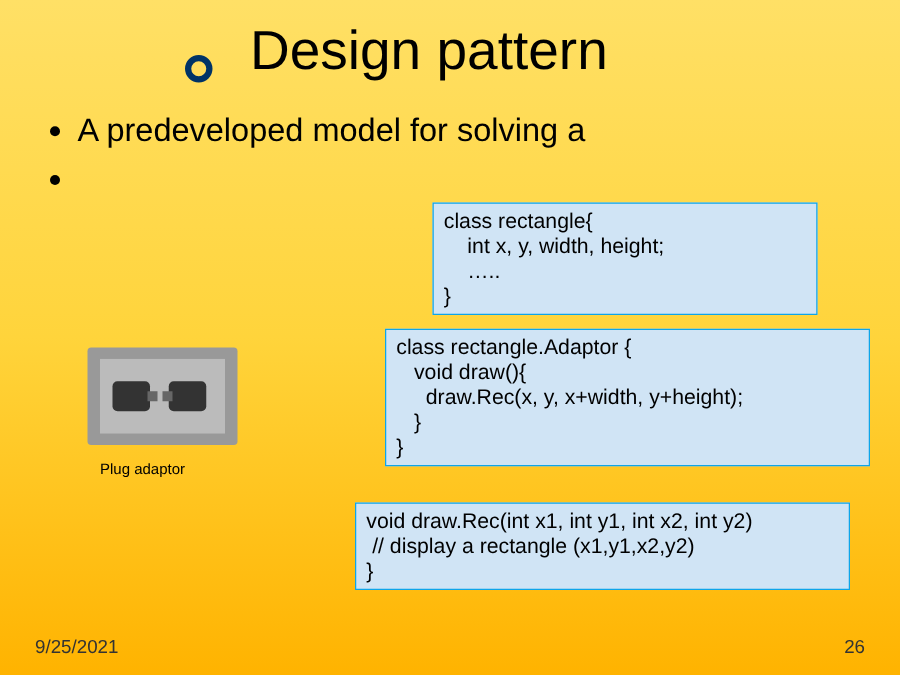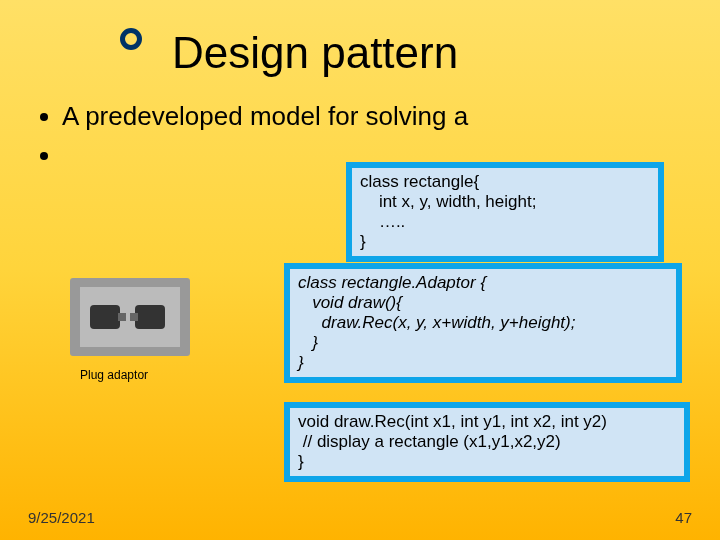--- a/index.html
+++ b/index.html
@@ -7,23 +7,24 @@
     padding: 0;
     width: 720px;
     height: 540px;
     background: linear-gradient(to bottom, #ffe066 0%, #ffd43b 50%, #ffb300 100%);
     font-family: Arial, sans-serif;
     position: relative;
     overflow: hidden;
   }
   .title-row {
     display: flex;
-    align-items: flex-start;
-    padding-top: 28px;
+    align-items: flex-end;
+    padding-top: 16px;
     padding-left: 120px;
+    margin-left: 28px;
   }
   .bullet-icon {
     width: 22px;
     height: 22px;
     border: 5px solid #003366;
     border-radius: 50%;
     margin-right: 30px;
     box-sizing: border-box;
   }
   .title {
@@ -46,30 +47,30 @@
     height: 8px;
     background: #000;
     border-radius: 50%;
     margin-top: 13px;
     margin-right: 14px;
     flex-shrink: 0;
   }
   .model-bold { font-weight: normal; }
   .code-box {
     background: #d0e4f5;
-    border: 6px solid #0ea5e9;
+    border: 1px solid #0ea5e9;
     padding: 4px 8px;
     font-size: 17px;
     font-family: Arial, sans-serif;
     color: #000;
     white-space: pre;
     position: absolute;
   }
   .box1 { left: 346px; top: 162px; width: 290px; }
-  .box2 { left: 284px; top: 263px; width: 370px; font-style: italic; }
+  .box2 { left: 308px; top: 263px; width: 370px; }
   .box3 { left: 284px; top: 402px; width: 378px; }
   .plug-img {
     position: absolute;
     left: 70px;
     top: 278px;
     width: 120px;
     height: 78px;
     background: #999;
     border-radius: 3px;
     display: flex;
@@ -142,14 +143,14 @@
     <rect x="10" y="18" width="30" height="24" rx="4" fill="#333"></rect>
     <rect x="55" y="18" width="30" height="24" rx="4" fill="#333"></rect>
     <rect x="38" y="26" width="8" height="8" fill="#666"></rect>
     <rect x="50" y="26" width="8" height="8" fill="#666"></rect>
   </svg>
 </div>
 <div class="plug-caption">Plug adaptor</div>
 
 <div class="footer">
   <div>9/25/2021</div>
-  <div>47</div>
+  <div>26</div>
 </div>
 
 </body></html>

